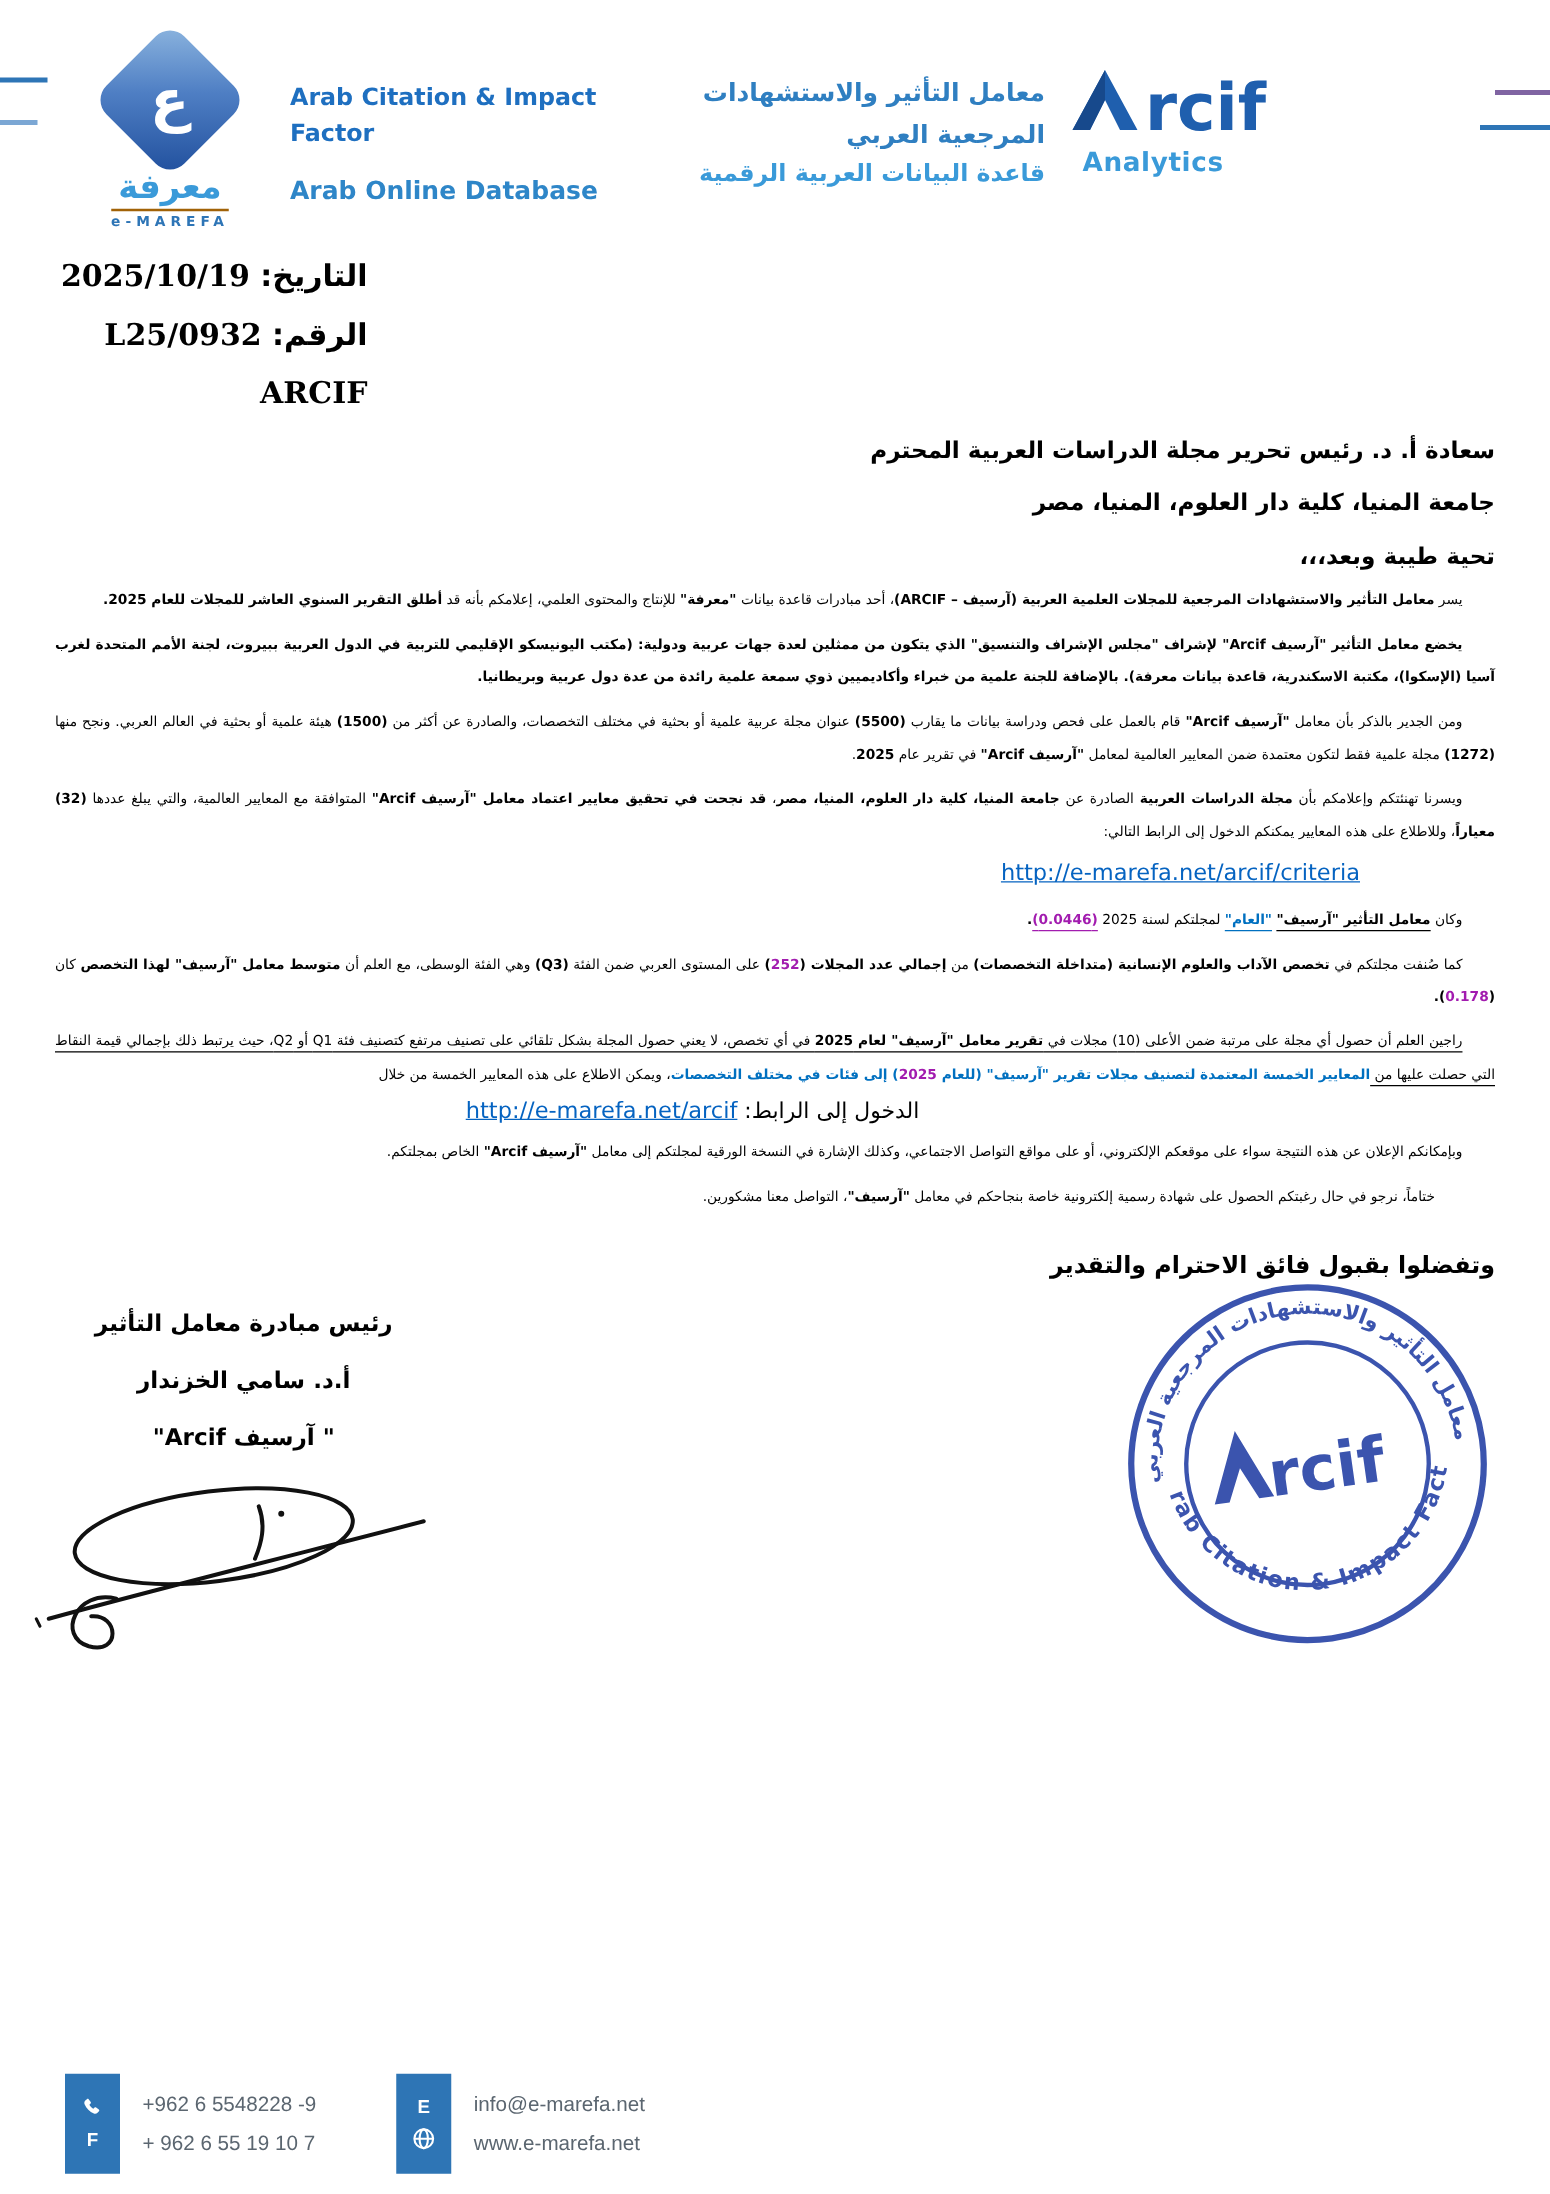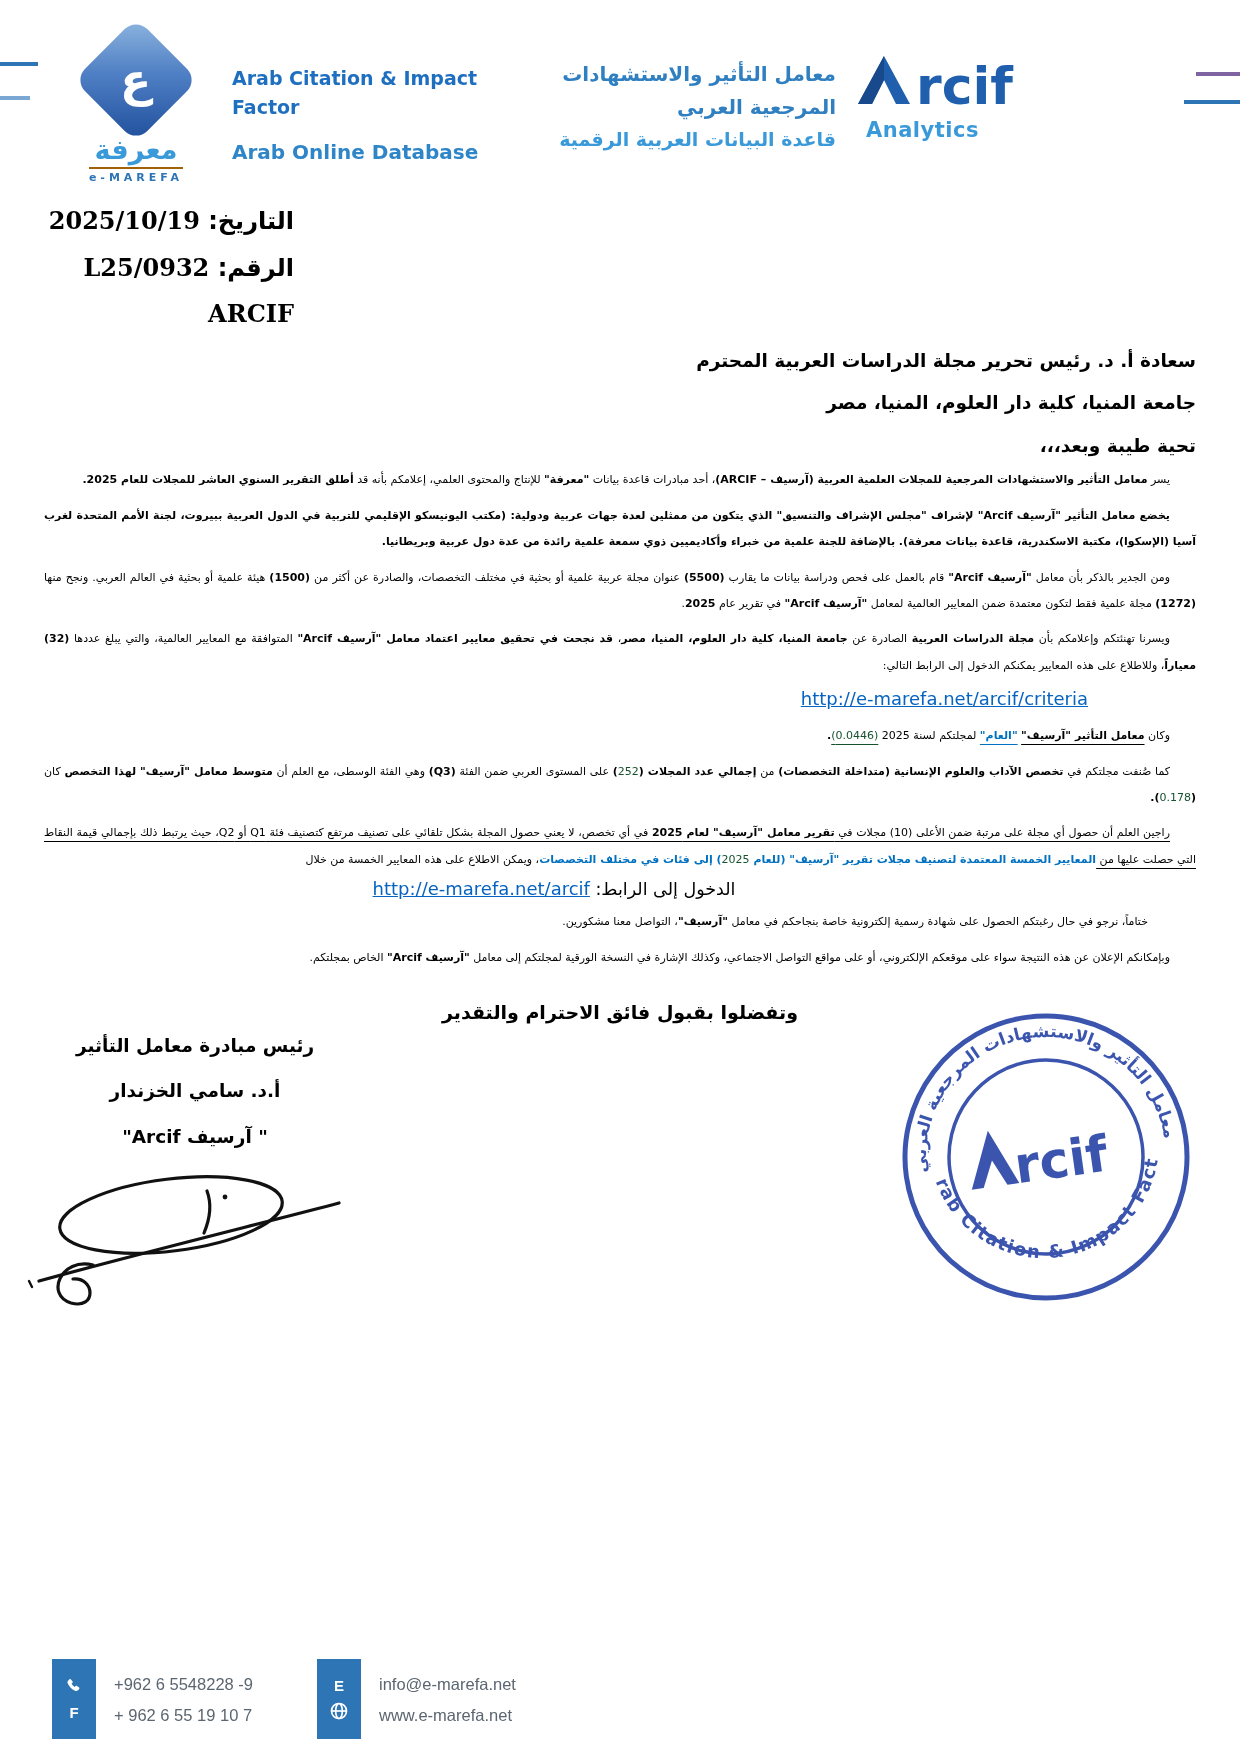--- a/index.html
+++ b/index.html
@@ -29,27 +29,27 @@
   
   .meta { margin:14px 0 0 44px; width:250px; direction:rtl; text-align:right; font-size:24px; font-weight:bold; line-height:1.9; }
   .meta .latin { font-family:"DejaVu Serif","Liberation Serif",serif; }
   
   .letter { padding:0 44px; }
   .recipient { direction:rtl; text-align:right; font-weight:bold; font-size:18.5px; line-height:2.3; margin-top:2px; }
   .para { direction:rtl; text-align:justify; font-size:11px; line-height:2.4; margin-bottom:9px; text-indent:26px; }
   .para:lang(ar) {}
   .b  { font-weight:bold; }
   .u  { text-decoration:underline; text-underline-offset:5px; }
-  .r  { color:#14532d; font-weight:normal; }
+  .r  { color:#a21caf; font-weight:bold; }
   .bl { color:#0070c0; font-weight:bold; }
   a.link, .lk { color:#0563c1; text-decoration:underline; font-size:18px; }
   .link-line1 { text-align:right; padding-right:108px; margin:4px 0 14px; }
   .link-line2 { direction:rtl; text-align:center; padding-right:132px; margin:-4px 0 10px; font-size:17.5px; }
   .p-last { text-indent:48px; }
-  .closing { text-align:center; font-weight:bold; font-size:19px; direction:rtl; margin:30px 0 0; }
+  .closing { font-weight:bold; font-size:19px; direction:rtl; margin:30px 0 14px; }
   
   .sig-row { display:flex; justify-content:space-between; padding:0 34px 0 30px; }
   .sig-block { width:330px; text-align:center; }
   .sig-lines { direction:rtl; font-weight:bold; font-size:18.5px; line-height:2.45; }
   .sig-svg { margin:-6px 0 0 -18px; }
   .stamp-wrap { width:310px; margin-top:-16px; }
   .stamp-svg { transform:rotate(-8deg); opacity:0.92; }
   
   .footer { position:absolute; left:52px; right:30px; bottom:16px; display:flex; align-items:flex-start; }
   .fgroup { display:flex; align-items:flex-start; }
@@ -123,22 +123,22 @@
 
   <p class="para"><span>وكان </span><span class="b u">معامل التأثير "آرسيف"</span><span> </span><span class="bl u">"العام"</span><span> لمجلتكم لسنة 2025 </span><span class="r u">(0.0446)</span><span class="b">.</span></p>
   <p class="para"><span>كما صُنفت مجلتكم في </span><span class="b">تخصص الآداب والعلوم الإنسانية (متداخلة التخصصات)</span><span> من </span><span class="b">إجمالي عدد المجلات</span><span class="b"> (</span><span class="r">252</span><span class="b">)</span><span> على المستوى العربي ضمن الفئة </span><span class="b">(Q3)</span><span> وهي الفئة الوسطى، مع العلم أن </span><span class="b">متوسط معامل "آرسيف" لهذا التخصص</span><span> كان </span><span class="b">(</span><span class="r">0.178</span><span class="b">)</span><span class="b">.</span></p>
   <p class="para"><span class="u">راجين العلم أن حصول أي مجلة على مرتبة ضمن الأعلى (10) مجلات في </span><span class="b u">تقرير معامل "آرسيف" لعام 2025</span><span class="u"> في أي تخصص، لا يعني حصول المجلة بشكل تلقائي على تصنيف مرتفع كتصنيف فئة Q1 أو Q2، حيث يرتبط ذلك بإجمالي قيمة النقاط التي حصلت عليها من </span><span class="bl">المعايير الخمسة المعتمدة لتصنيف مجلات تقرير "آرسيف" (للعام </span><span class="r">2025</span><span class="bl">) إلى فئات في مختلف التخصصات</span><span>، ويمكن الاطلاع على هذه المعايير الخمسة من خلال </span></p>
 
   <div class="link-line2">
     <span>الدخول إلى الرابط: </span>
     <a class="link" href="#">http://e-marefa.net/arcif</a>
   </div>
 
+  <p class="para"><span>وبإمكانكم الإعلان عن هذه النتيجة سواء على موقعكم الإلكتروني، أو على مواقع التواصل الاجتماعي، وكذلك الإشارة في النسخة الورقية لمجلتكم إلى معامل </span><span class="b">"آرسيف Arcif"</span><span> الخاص بمجلتكم.</span></p>
   <p class="para p-last"><span>ختاماً، نرجو في حال رغبتكم الحصول على شهادة رسمية إلكترونية خاصة بنجاحكم في معامل </span><span class="b">"آرسيف"</span><span>، التواصل معنا مشكورين.</span></p>
-  <p class="para"><span>وبإمكانكم الإعلان عن هذه النتيجة سواء على موقعكم الإلكتروني، أو على مواقع التواصل الاجتماعي، وكذلك الإشارة في النسخة الورقية لمجلتكم إلى معامل </span><span class="b">"آرسيف Arcif"</span><span> الخاص بمجلتكم.</span></p>
 
   <div class="closing">وتفضلوا بقبول فائق الاحترام والتقدير</div>
 </div>
 
 <div class="sig-row">
   <div class="sig-block">
     <div class="sig-lines">
       <div>رئيس مبادرة معامل التأثير</div>
       <div>أ.د. سامي الخزندار</div>
       <div>" آرسيف Arcif"</div>

